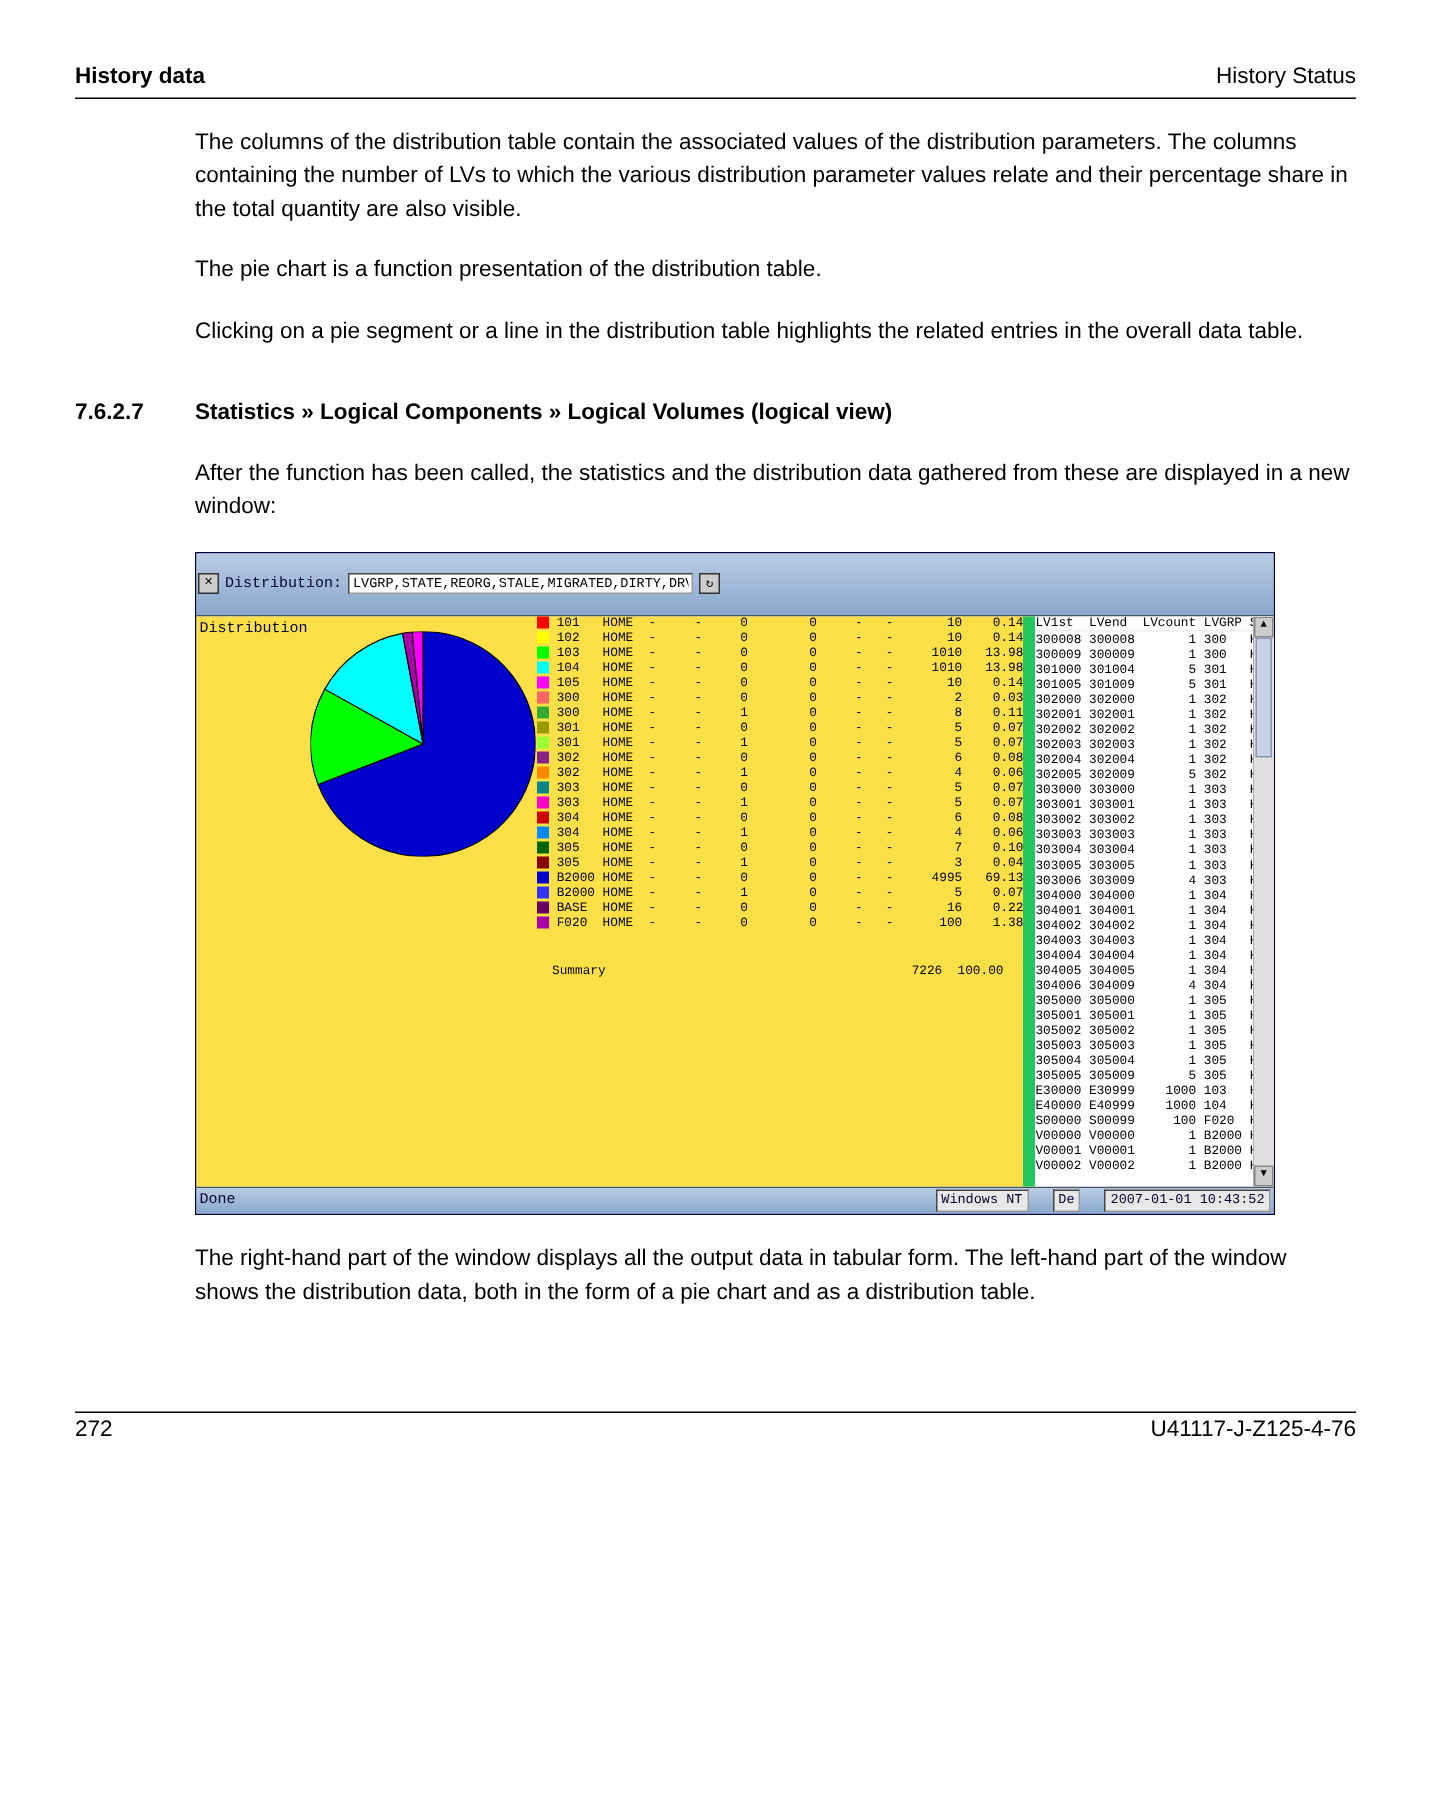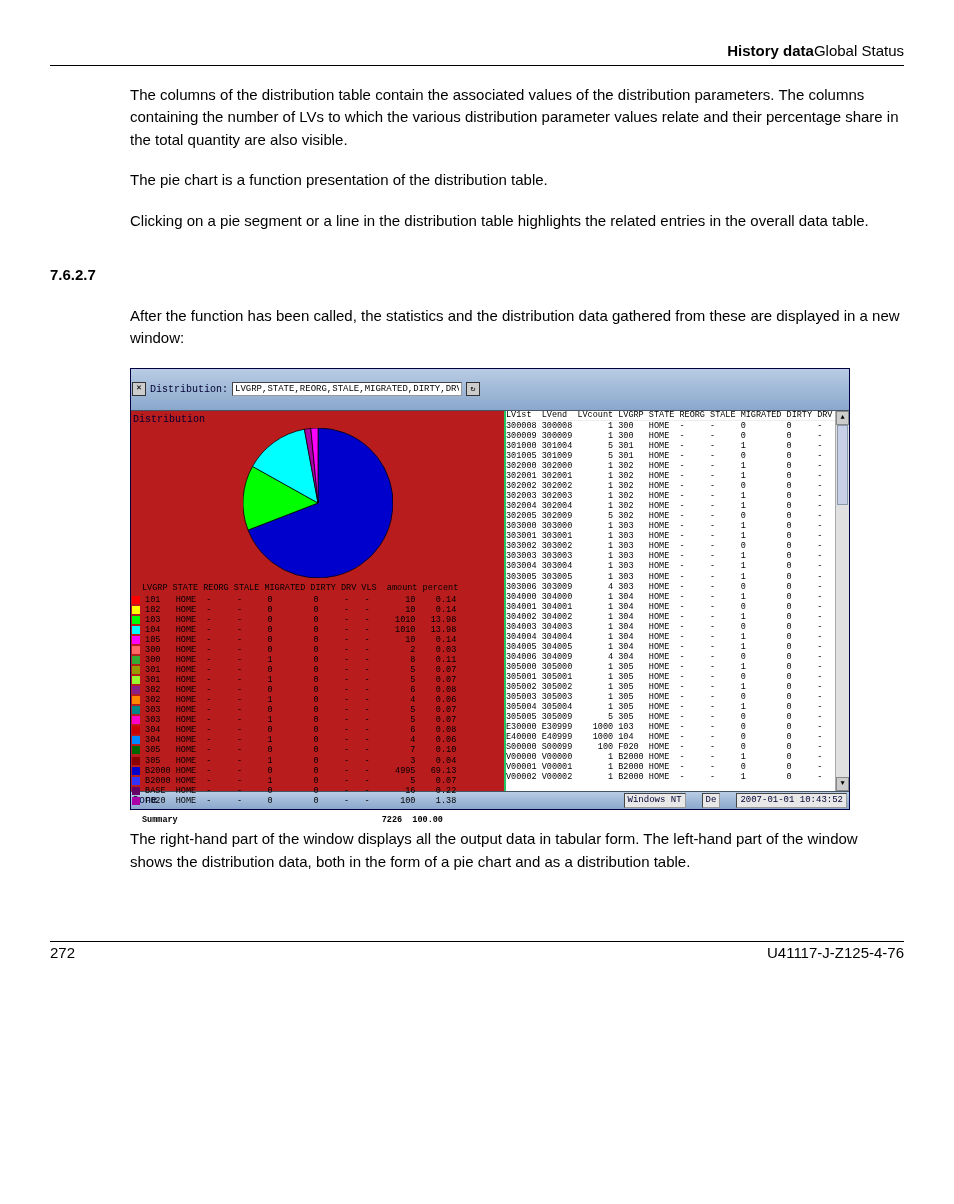--- a/index.html
+++ b/index.html
@@ -1,64 +1,65 @@
 <!DOCTYPE html>
 <html><head>
 <meta charset="utf-8">
 <style>
 *{box-sizing:border-box;margin:0;padding:0}
 body{font-family:Arial,Helvetica,sans-serif;background:#fff;width:954px;margin:0 auto;padding:40px 50px;font-size:15px;color:#000;line-height:1.5}
-.hdr{display:flex;justify-content:flex-end;margin-bottom:4px;border-bottom:1px solid #000;padding-bottom:2px}
+.hdr{display:flex;justify-content:space-between;margin-bottom:4px;border-bottom:1px solid #000;padding-bottom:2px}
 .hdr-l{font-weight:700}
 .para{margin:18px 0 18px 80px}
 .sect{display:flex;margin:32px 0 10px 0}
 .sect-num{font-weight:700;width:80px;flex-shrink:0}
 .sect-t{font-weight:700}
 .win{margin-left:80px;width:720px;border:1px solid #004;background:#fff;font-family:"Courier New",monospace;font-size:8.5px}
 .toolbar{background:linear-gradient(#b8cce4,#8aa7cc);display:flex;align-items:center;padding:1px;border-bottom:1px solid #456}
 .x{width:14px;height:14px;background:#ccc;border:1px solid #333;display:flex;align-items:center;justify-content:center;font-weight:700;font-size:9px}
 .tlbl{font-size:10px;margin:12px 4px;color:#003}
 .tinp{background:#fff;border:1px inset #999;font-size:9px;padding:0 2px;font-family:"Courier New",monospace;flex:0 0 auto;height:14px}
 .rb{width:14px;height:14px;background:#ccc;border:1px solid #333;margin-left:4px;display:flex;align-items:center;justify-content:center}
 .panes{display:flex;height:380px}
-.lp{flex:0 0 375px;border-right:2px solid #22c55e;display:flex;flex-direction:column;position:relative;background:#b91c1c}
+.lp{flex:0 0 375px;border-right:8px solid #22c55e;display:flex;flex-direction:row;position:relative;background:#fde047}
 .ldist{font-size:10px;padding:1px 2px;color:#003}
 .pie{height:170px;display:flex;align-items:center;justify-content:center;position:relative}
 .tbl{font-family:"Courier New",monospace;font-size:8.5px;padding-left:1px}
 .trow{white-space:pre;line-height:1.15}
 .cb{display:inline-block;width:8px;height:8px;vertical-align:middle}
 .thdr{white-space:pre;margin:4px 0 2px 10px}
-.sumr{white-space:pre;margin-top:7px;padding-left:10px;font-weight:700}
+.sumr{white-space:pre;margin-top:20px;padding-left:10px;font-weight:400}
 .rp{flex:1;overflow:hidden;background:#fff;position:relative}
 .rhdr{white-space:pre;line-height:1.15;font-family:"Courier New",monospace;font-size:8.5px;border-bottom:1px solid #eee}
 .rbody{height:360px;overflow:auto}
 .rrow{white-space:pre;line-height:1.18;font-family:"Courier New",monospace;font-size:8.5px}
 .sb{position:absolute;right:0;top:0;bottom:0;width:14px;background:#e0e0e0;border-left:1px solid #aaa}
 .sbu,.sbd{height:14px;background:#ccc;border:1px solid #888;position:absolute;left:0;right:0;display:flex;align-items:center;justify-content:center;font-size:7px}
 .sbu{top:0}.sbd{bottom:0}
 .sbt{position:absolute;left:1px;right:1px;top:14px;height:80px;background:#c8d0e8;border:1px solid #89a}
 .status{background:linear-gradient(#b8cce4,#8aa7cc);display:flex;align-items:center;font-size:10px;padding:1px 2px;border-top:1px solid #456;color:#003}
 .status>span:first-child{flex:1}
 .status .sbox{border:1px inset #999;background:#e8e8e8;padding:0 3px;margin-left:16px;font-size:9px;font-family:"Courier New",monospace}
 .ftr{display:flex;justify-content:space-between;margin-top:68px;border-top:1px solid #000}
 </style>
 </head>
 <body>
 
 <div class="hdr">
  <span class="hdr-l">History data</span>
- <span>Global Status</span>
+ <span>History Status</span>
 </div>
 
 <p class="para">The columns of the distribution table contain the associated values of the distribution parameters. The columns containing the number of LVs to which the various distribution parameter values relate and their percentage share in the total quantity are also visible.</p>
 <p class="para">The pie chart is a function presentation of the distribution table.</p>
 <p class="para">Clicking on a pie segment or a line in the distribution table highlights the related entries in the overall data table.</p>
 
 <div class="sect">
  <span class="sect-num">7.6.2.7</span>
+ <span class="sect-t">Statistics » Logical Components » Logical Volumes (logical view)</span>
 </div>
 
 <p class="para">After the function has been called, the statistics and the distribution data gathered from these are displayed in a new window:</p>
 
 <div class="win">
  <div class="toolbar">
   <div class="x">✕</div>
   <span class="tlbl">Distribution:</span>
   <input class="tinp" style="width: 230px;" value="LVGRP,STATE,REORG,STALE,MIGRATED,DIRTY,DRV,VLS">
   <div class="rb">↻</div>
@@ -69,21 +70,20 @@
    <div class="pie">
     <svg id="piesvg" width="150" height="150" viewBox="-1 -1 2 2">
             <path d="M 0 0 L 6.123233995736766e-17 -1 A 1 1 0 1 1 -0.9327523291815216 0.3605178114968058 Z" fill="#00c" stroke="#000" stroke-width="0.01"></path>
             <path d="M 0 0 L -0.9327523291815216 0.3605178114968058 A 1 1 0 0 1 -0.8729561341718827 -0.48779871649245043 Z" fill="#0f0" stroke="#000" stroke-width="0.01"></path>
             <path d="M 0 0 L -0.8729561341718827 -0.48779871649245043 A 1 1 0 0 1 -0.181823644664142 -0.983331155939365 Z" fill="#0ff" stroke="#000" stroke-width="0.01"></path>
             <path d="M 0 0 L -0.181823644664142 -0.983331155939365 A 1 1 0 0 1 -0.09598473511367893 -0.9953828060726972 Z" fill="#a0a" stroke="#000" stroke-width="0.01"></path>
             <path d="M 0 0 L -0.09598473511367893 -0.9953828060726972 A 1 1 0 0 1 -1.0718754395722282e-15 -1 Z" fill="#f0f" stroke="#000" stroke-width="0.01"></path>
           </svg>
    </div>
    <div class="tbl">
-    <div class="thdr">LVGRP STATE REORG STALE MIGRATED DIRTY DRV VLS  amount percent</div>
     <div id="drows">
             <div class="trow"><span class="cb" style="background: rgb(255, 0, 0);"></span> 101   HOME  -     -     0        0     -   -       10    0.14</div>
             <div class="trow"><span class="cb" style="background: rgb(255, 255, 0);"></span> 102   HOME  -     -     0        0     -   -       10    0.14</div>
             <div class="trow"><span class="cb" style="background: rgb(0, 255, 0);"></span> 103   HOME  -     -     0        0     -   -     1010   13.98</div>
             <div class="trow"><span class="cb" style="background: rgb(0, 255, 255);"></span> 104   HOME  -     -     0        0     -   -     1010   13.98</div>
             <div class="trow"><span class="cb" style="background: rgb(255, 0, 255);"></span> 105   HOME  -     -     0        0     -   -       10    0.14</div>
             <div class="trow"><span class="cb" style="background: rgb(255, 102, 102);"></span> 300   HOME  -     -     0        0     -   -        2    0.03</div>
             <div class="trow"><span class="cb" style="background: rgb(51, 170, 51);"></span> 300   HOME  -     -     1        0     -   -        8    0.11</div>
             <div class="trow"><span class="cb" style="background: rgb(153, 153, 0);"></span> 301   HOME  -     -     0        0     -   -        5    0.07</div>
             <div class="trow"><span class="cb" style="background: rgb(153, 255, 51);"></span> 301   HOME  -     -     1        0     -   -        5    0.07</div>

